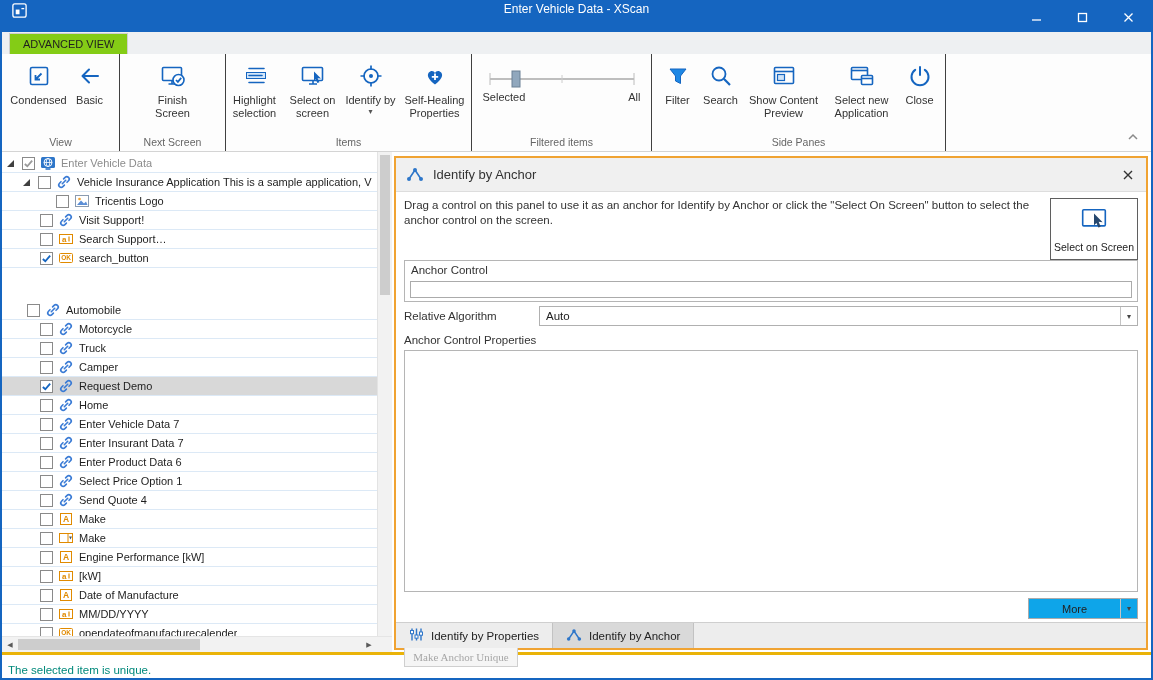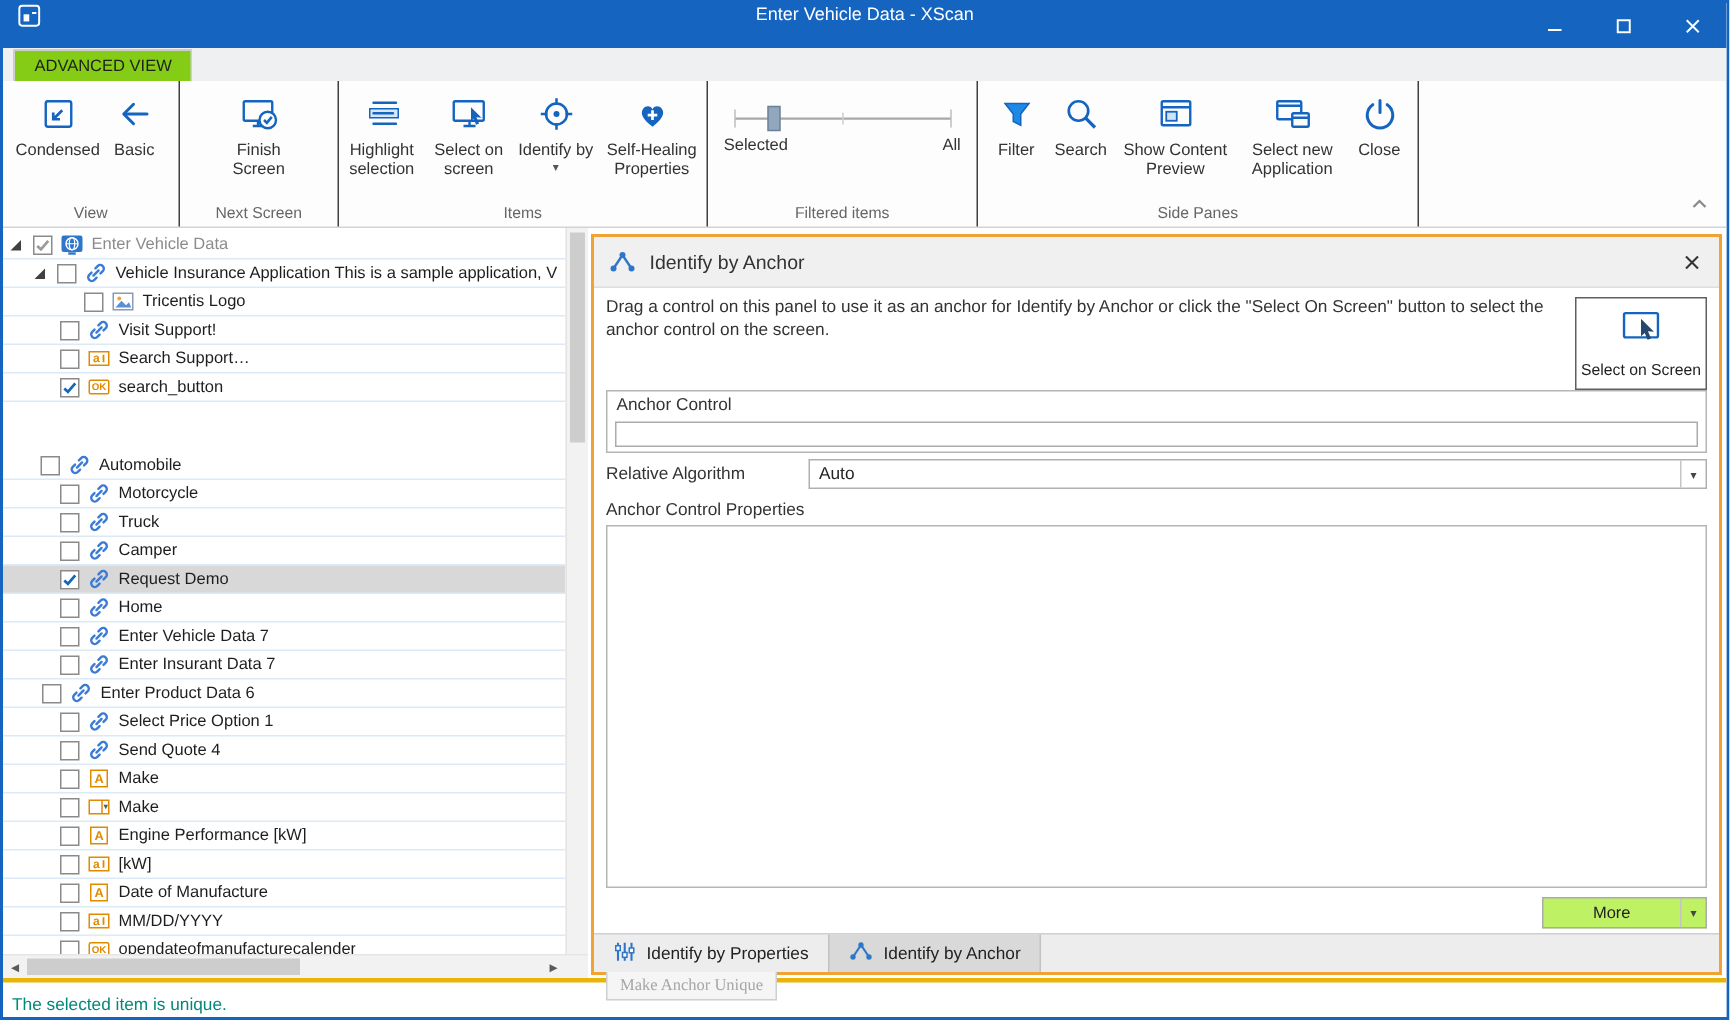--- a/index.html
+++ b/index.html
@@ -65,21 +65,21 @@
   .ac-box { top:68px; height:42px; }
   .group-label { font-size:11.5px; color:#333; margin:3px 0 0 6px; }
   .ac-input { position:absolute; left:5px; right:5px; top:20px; height:17px; border:1px solid #ababab; font-size:11.5px; font-family:inherit; padding:0 3px; width:calc(100% - 10px); }
   .ra-label { position:absolute; left:8px; top:118px; font-size:11.5px; color:#333; }
   .ra-combo { position:absolute; left:143px; right:8px; top:114px; height:20px; border:1px solid #b0b0b0; background:#fff; }
   .ra-value { position:absolute; left:6px; top:3px; font-size:11.5px; color:#222; }
   .combo-arrow { position:absolute; right:0; top:0; bottom:0; width:17px; border-left:1px solid #c4c4c4; display:flex; align-items:center; justify-content:center; font-size:8px; color:#444; }
   .props-label { position:absolute; left:8px; top:142px; font-size:11.5px; color:#333; }
   .props-box { top:158px; height:242px; }
   .mau-btn { position:absolute; left:8px; top:406px; width:114px; height:21px; border:1px solid #cfcfcf; background:#f5f5f5; color:#a6a6a6; font-size:11px; font-family:Liberation Serif, serif; display:flex; align-items:center; justify-content:center;margin-top:48px; }
-  .more-btn { position:absolute; right:8px; top:406px; width:110px; height:21px; border:1px solid #ababab; background:#bef264; }
+  .more-btn { position:absolute; right:8px; top:406px; width:110px; height:21px; border:1px solid #ababab; background:#0ea5e9; }
   .more-label { position:absolute; left:0; right:17px; top:0; bottom:0; display:flex; align-items:center; justify-content:center; font-size:11px; color:#222; }
   .pane-tabs { position:absolute; left:0; right:0; bottom:0; height:26px; background:#ededed; border-top:1px solid #cfcfcf; display:flex; }
   .pane-tab { display:flex; align-items:center; gap:7px; padding:0 13px; font-size:11.5px; color:#222; }
   .pane-tab.active { background:#d9d9d9; border-left:1px solid #c2c2c2; border-right:1px solid #c2c2c2; }
 
   
   .statusbar { height:32px; background:#fff; border-top:3px solid #eab308; display:flex; align-items:center; }
   .status-text { margin-left:6px; font-size:11.5px; color:#00897b; }
 </style>
 </head>
@@ -460,21 +460,21 @@
             <span class="cb"></span>
             <span class="ticon">
               <svg width="16" height="16" viewBox="0 0 16 16" fill="none" stroke="#3a7bd5" stroke-width="1.6" stroke-linecap="round">
                 <path d="M6.3 9.7 L9.7 6.3"></path>
                 <path d="M7.6 4.9 l1.5 -1.5 a2.4 2.4 0 0 1 3.4 3.4 l-1.5 1.5"></path>
                 <path d="M8.4 11.1 l-1.5 1.5 a2.4 2.4 0 0 1 -3.4 -3.4 l1.5 -1.5"></path>
               </svg>
             </span>
             <span class="tlabel">Enter Insurant Data 7</span>
           </div>
-          <div class="tree-row" style="padding-left: 26px;">
+          <div class="tree-row" style="padding-left: 38px;">
             <span class="cb"></span>
             <span class="ticon">
               <svg width="16" height="16" viewBox="0 0 16 16" fill="none" stroke="#3a7bd5" stroke-width="1.6" stroke-linecap="round">
                 <path d="M6.3 9.7 L9.7 6.3"></path>
                 <path d="M7.6 4.9 l1.5 -1.5 a2.4 2.4 0 0 1 3.4 3.4 l-1.5 1.5"></path>
                 <path d="M8.4 11.1 l-1.5 1.5 a2.4 2.4 0 0 1 -3.4 -3.4 l1.5 -1.5"></path>
               </svg>
             </span>
             <span class="tlabel">Enter Product Data 6</span>
           </div>

